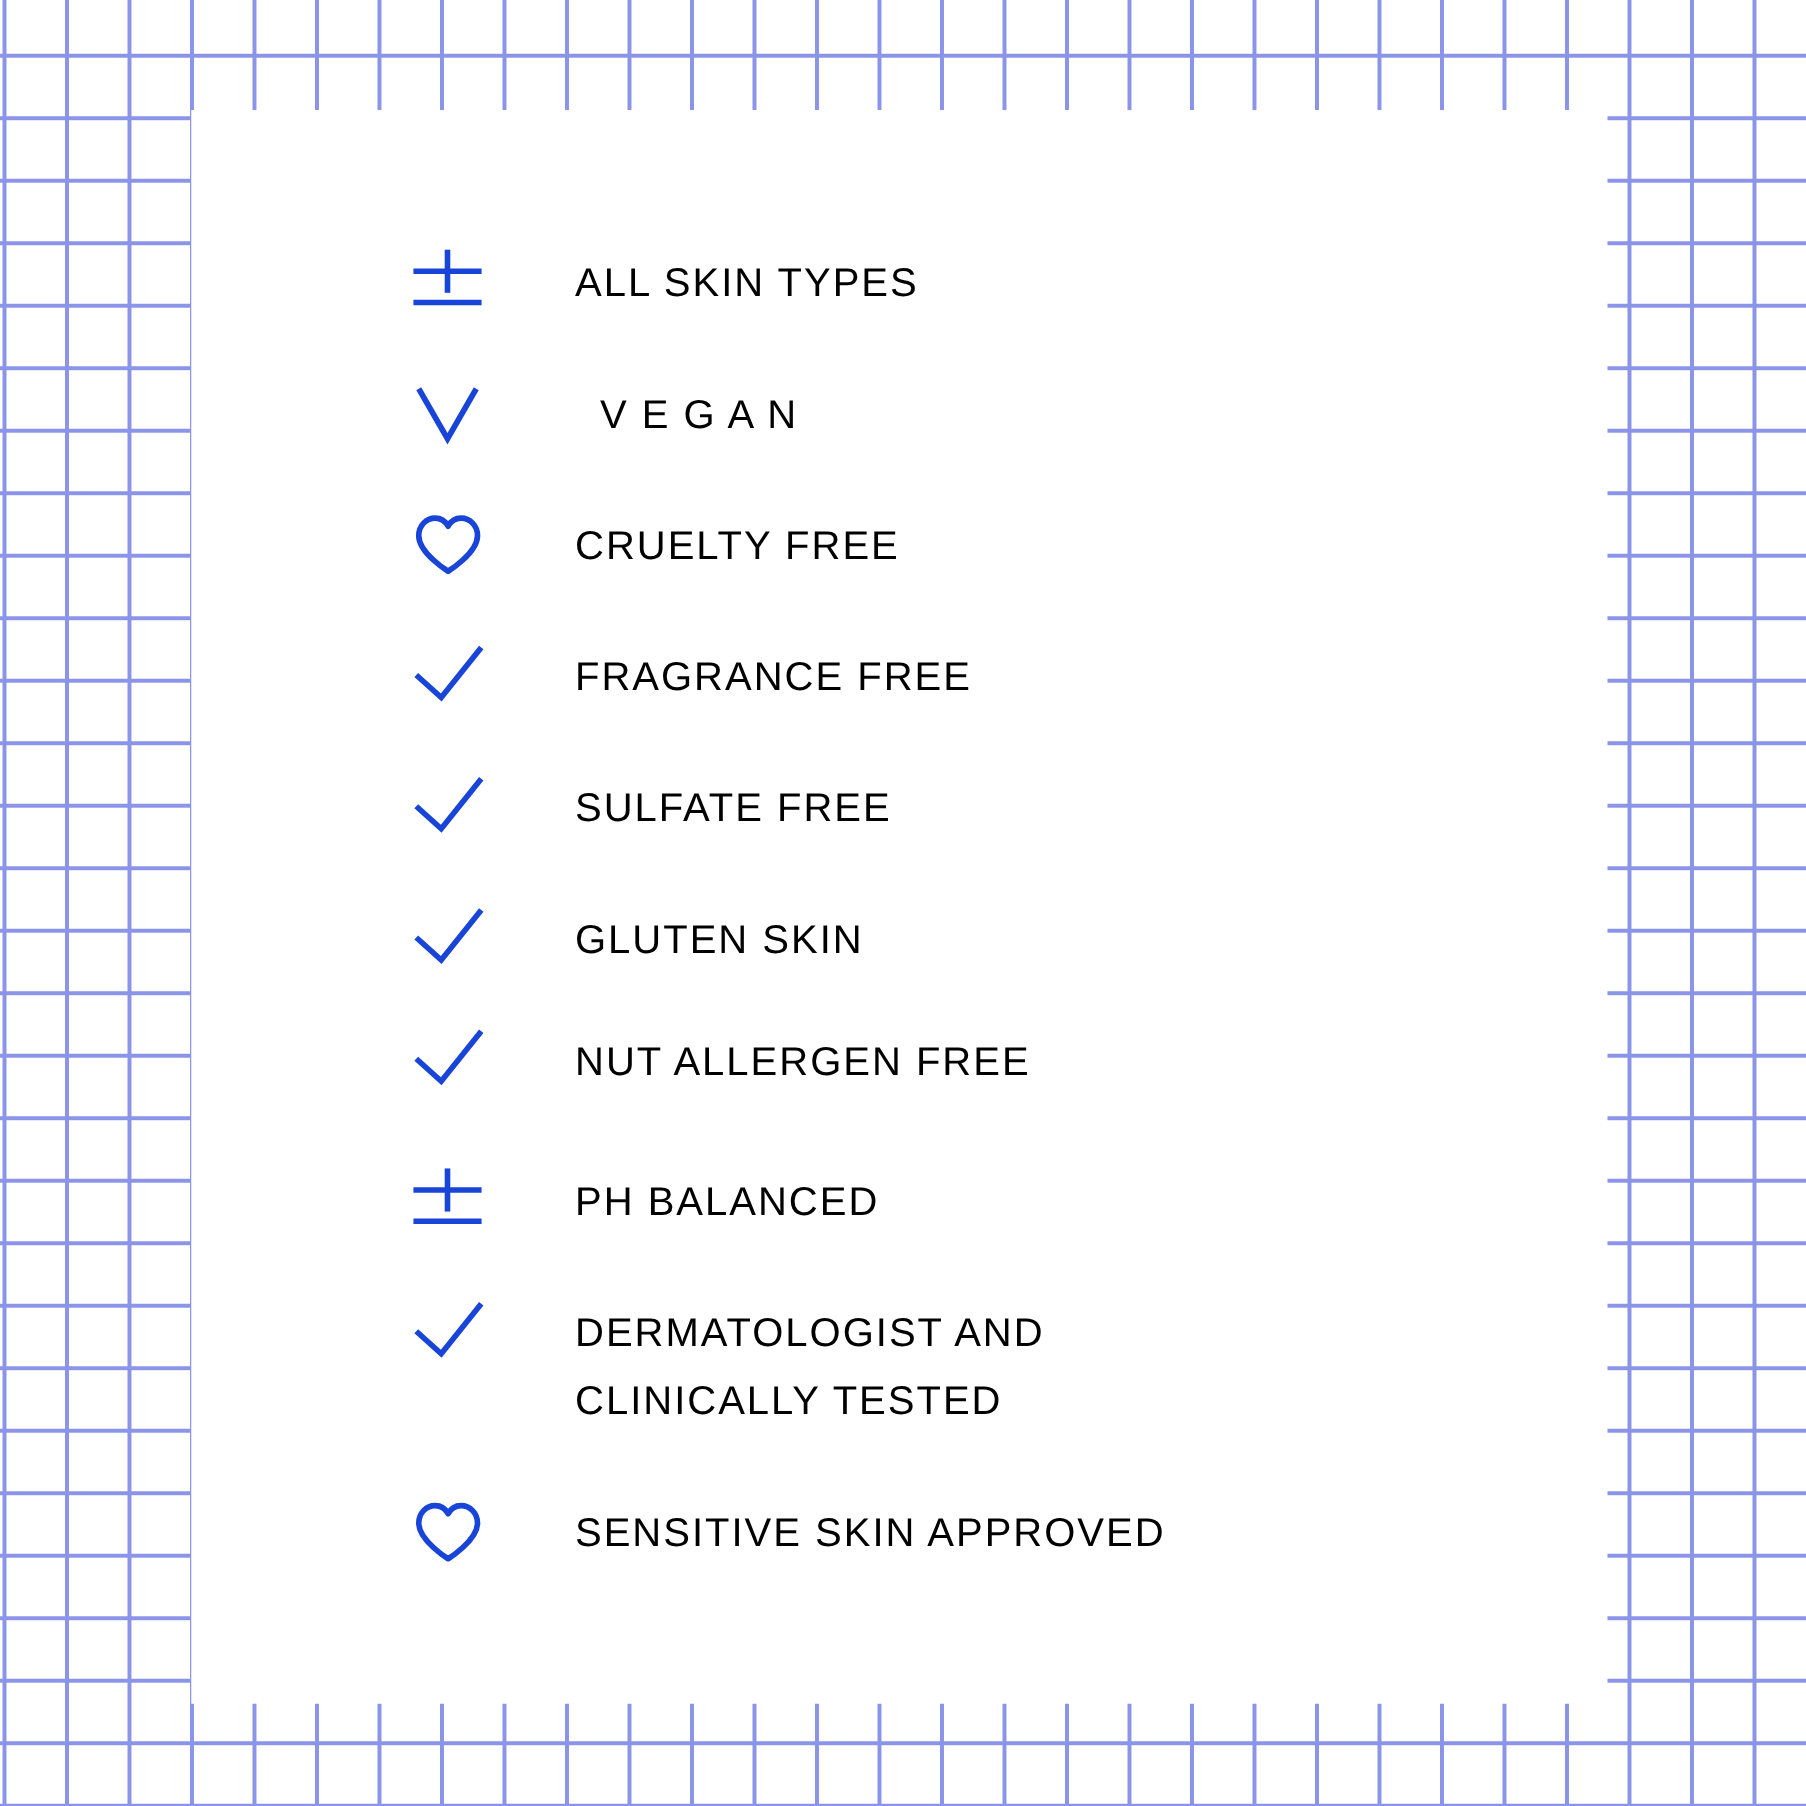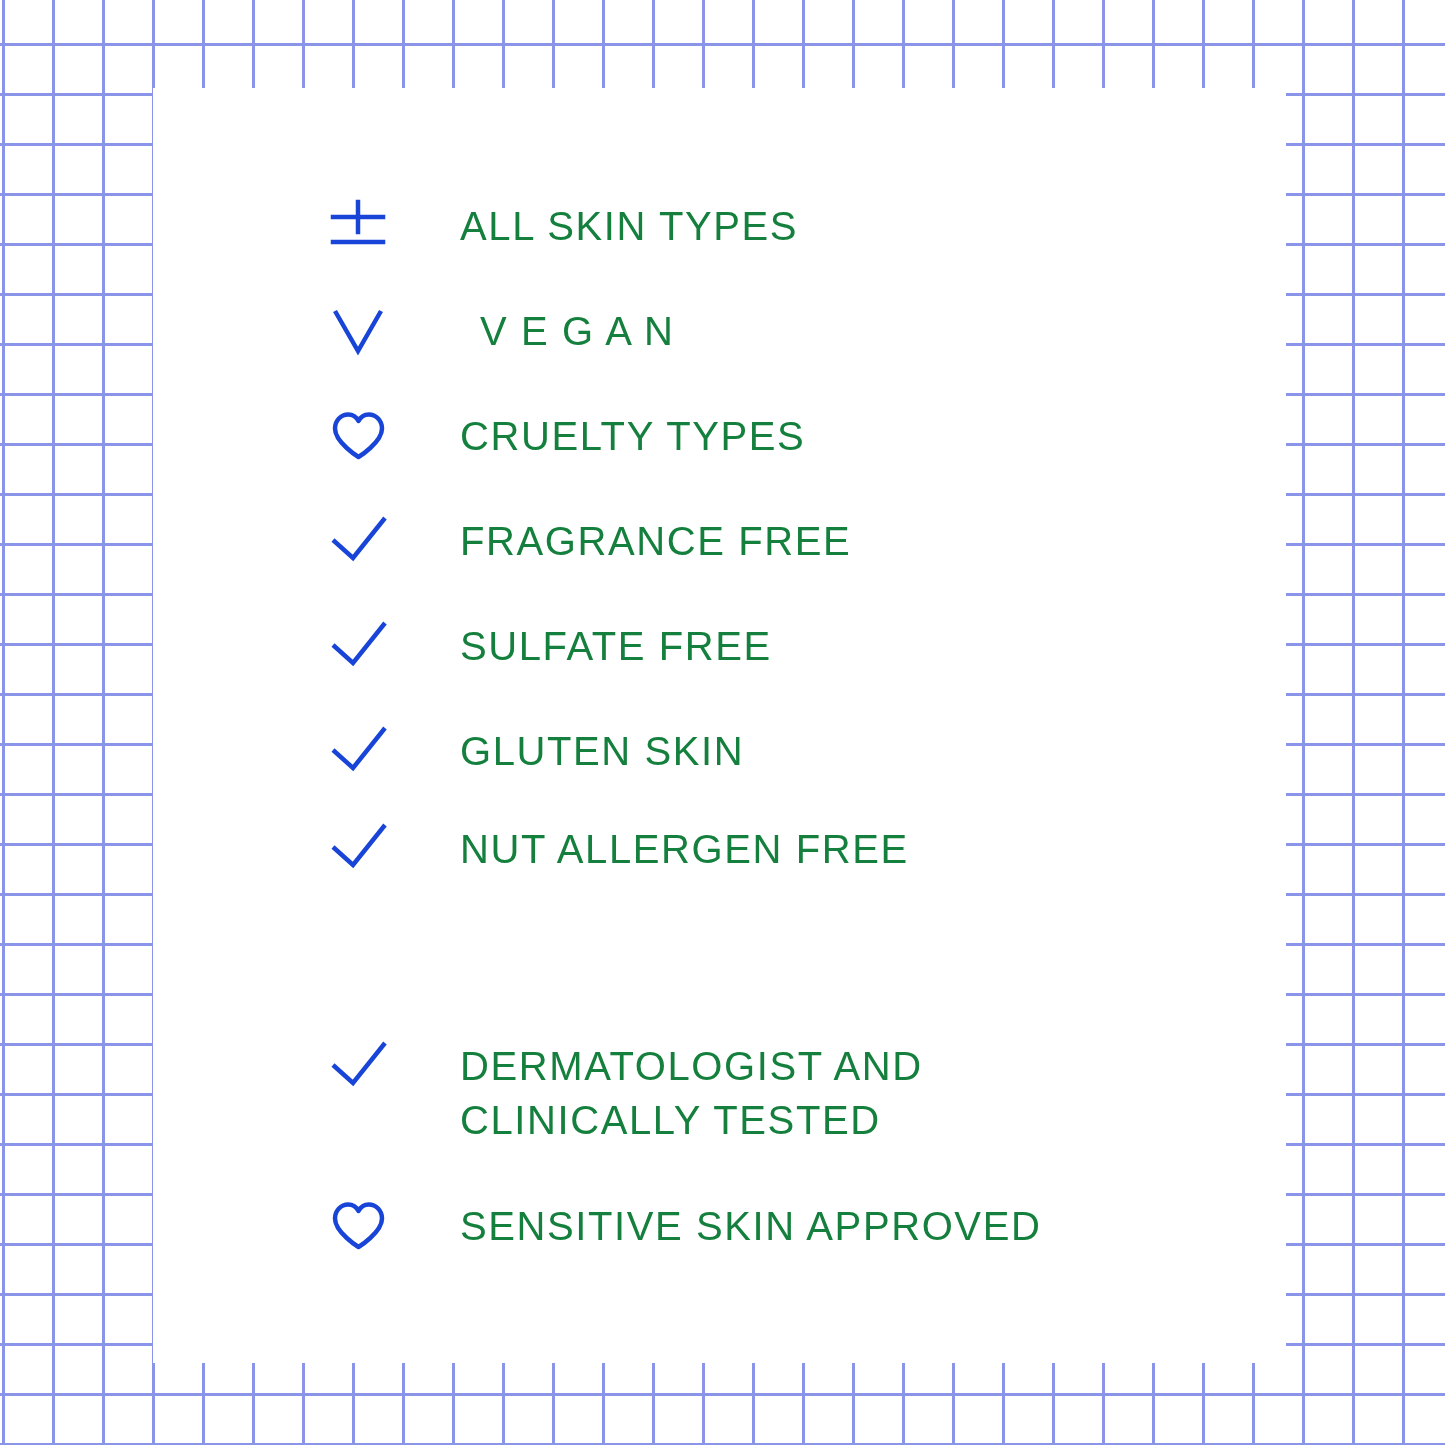--- a/index.html
+++ b/index.html
@@ -65,22 +65,22 @@
   }
 
   .claim-icon svg {
     display: block;
     width: 60px;
     height: 56px;
     overflow: visible;
   }
 
   .claim-label {
-    color: #15803d;
-    font-size: 40px;
+    color: #000000;
+    font-size: 32px;
     line-height: 54px;
     letter-spacing: 1.6px;
     white-space: pre-line;
     font-weight: 400;
     padding-top: 1px;
   }
 </style>
 </head>
 <body>
 
@@ -107,21 +107,21 @@
             </svg>
           </span>
           <span class="claim-label">V E G A N</span>
         </div>
         <div class="claim-row" style="top: 320px;">
           <span class="claim-icon">
             <svg viewBox="0 0 60 56" fill="none" stroke="#1845d8" stroke-width="4.5" stroke-linecap="square" stroke-linejoin="miter">
               <path d="M28.5 49 C28.5 49 5 34.5 5 20.5 C5 12.5 11 6.5 18.2 6.5 C23.3 6.5 26.6 9.4 28.5 13 C30.4 9.4 33.7 6.5 38.8 6.5 C46 6.5 52 12.5 52 20.5 C52 34.5 28.5 49 28.5 49 Z" stroke-linejoin="round" stroke-linecap="round"></path>
             </svg>
           </span>
-          <span class="claim-label">CRUELTY TYPES</span>
+          <span class="claim-label">CRUELTY FREE</span>
         </div>
         <div class="claim-row" style="top: 425px;">
           <span class="claim-icon">
             <svg viewBox="0 0 60 56" fill="none" stroke="#1845d8" stroke-width="4.5" stroke-linecap="square" stroke-linejoin="miter">
               <polyline points="3,27 23,45 55,5" stroke-linecap="butt" stroke-linejoin="miter"></polyline>
             </svg>
           </span>
           <span class="claim-label">FRAGRANCE FREE</span>
         </div>
         <div class="claim-row" style="top: 530px;">
@@ -141,20 +141,30 @@
           <span class="claim-label">GLUTEN SKIN</span>
         </div>
         <div class="claim-row" style="top: 732px; align-items: center;">
           <span class="claim-icon">
             <svg viewBox="0 0 60 56" fill="none" stroke="#1845d8" stroke-width="4.5" stroke-linecap="square" stroke-linejoin="miter">
               <polyline points="3,27 23,45 55,5" stroke-linecap="butt" stroke-linejoin="miter"></polyline>
             </svg>
           </span>
           <span class="claim-label">NUT ALLERGEN FREE</span>
         </div>
+        <div class="claim-row" style="top: 845px;">
+          <span class="claim-icon">
+            <svg viewBox="0 0 60 56" fill="none" stroke="#1845d8" stroke-width="4.5" stroke-linecap="square" stroke-linejoin="miter">
+              <line x1="3" y1="19" x2="53" y2="19"></line>
+              <line x1="28" y1="4" x2="28" y2="34"></line>
+              <line x1="3" y1="44" x2="53" y2="44"></line>
+            </svg>
+          </span>
+          <span class="claim-label">PH BALANCED</span>
+        </div>
         <div class="claim-row" style="top: 950px;">
           <span class="claim-icon">
             <svg viewBox="0 0 60 56" fill="none" stroke="#1845d8" stroke-width="4.5" stroke-linecap="square" stroke-linejoin="miter">
               <polyline points="3,27 23,45 55,5" stroke-linecap="butt" stroke-linejoin="miter"></polyline>
             </svg>
           </span>
           <span class="claim-label">DERMATOLOGIST AND
 CLINICALLY TESTED</span>
         </div>
         <div class="claim-row" style="top: 1110px;">

